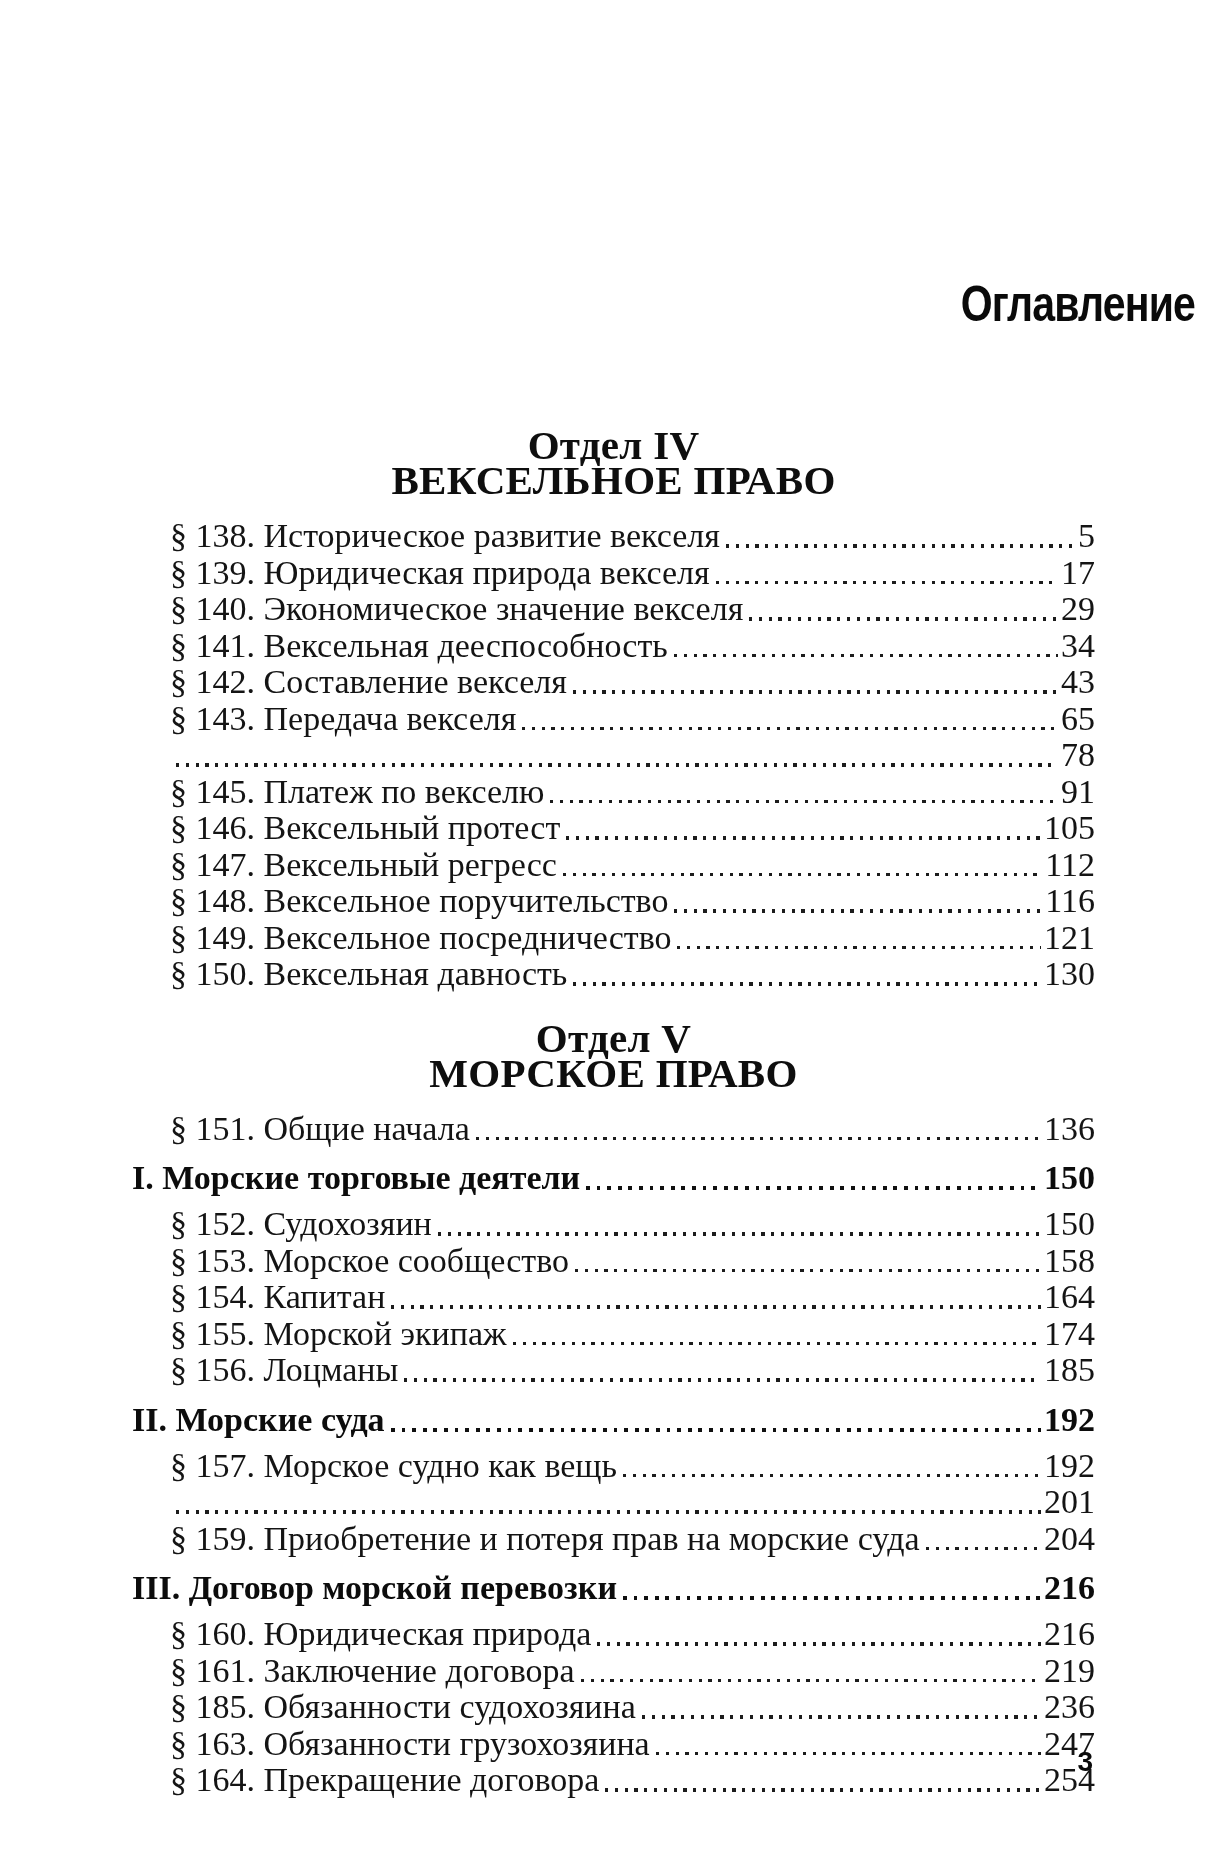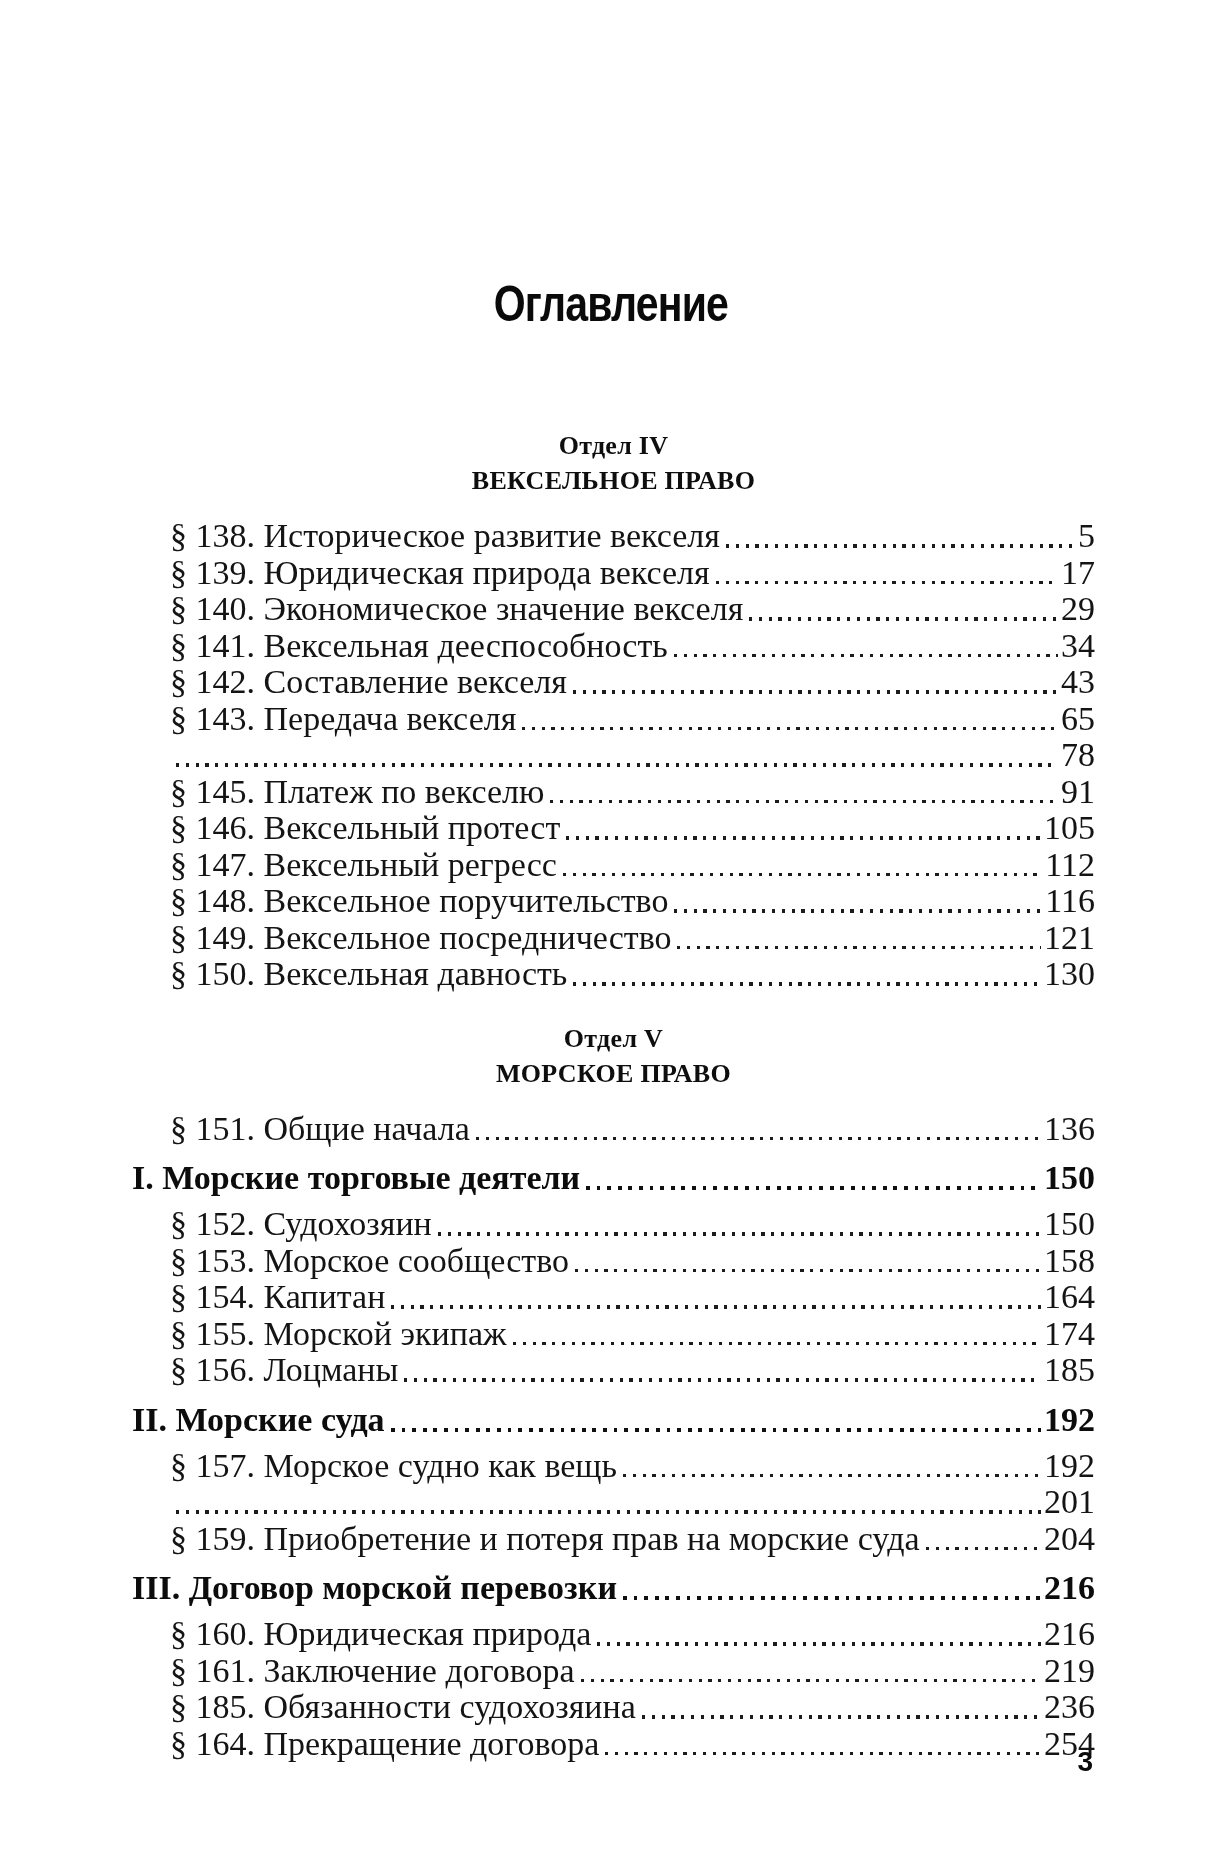--- a/index.html
+++ b/index.html
@@ -7,41 +7,41 @@
     width: 1221px;
     height: 1875px;
     background: #ffffff;
     color: #141414;
     font-family: "Liberation Serif", serif;
     position: relative;
     overflow: hidden;
   }
   .page-title-wrap {
     padding-top: 276px;
-    text-align: center;
+    text-align: right;
     line-height: 56px;
   }
   .page-title {
     display: inline-block;
     font-family: "Liberation Sans", sans-serif;
     font-weight: 700;
     font-size: 50px;
     letter-spacing: -1px;
     transform: scaleX(0.82);
     transform-origin: center;
     color: #0a0a0a;
   }
   .content {
     margin: 0 126px 0 132px; 
   }
   .toc-section { }
   .section-heading {
     text-align: center;
     font-weight: 700;
-    font-size: 26px;
+    font-size: 41px;
     line-height: 35px;
     color: #0e0e0e;
     letter-spacing: 0.3px;
   }
   .section-heading.first { margin-top: 84px; }
   .section-heading.later { margin-top: 28px; }
   .section-items { margin-top: 20px; }
   .toc-row {
     display: flex;
     align-items: baseline;
@@ -236,20 +236,25 @@
           <span class="label">§ 161. Заключение договора</span>
           <span class="leader"></span>
           <span class="num">219</span>
         </div>
         <div class="toc-row indent">
           <span class="label">§ 185. Обязанности судохозяина</span>
           <span class="leader"></span>
           <span class="num">236</span>
         </div>
         <div class="toc-row indent">
+          <span class="label">§ 163. Обязанности грузохозяина</span>
+          <span class="leader"></span>
+          <span class="num">247</span>
+        </div>
+        <div class="toc-row indent">
           <span class="label">§ 164. Прекращение договора</span>
           <span class="leader"></span>
           <span class="num">254</span>
         </div>
       </div>
     </div>
   </div>
 
 <div class="footer-page-number">3</div>
 

